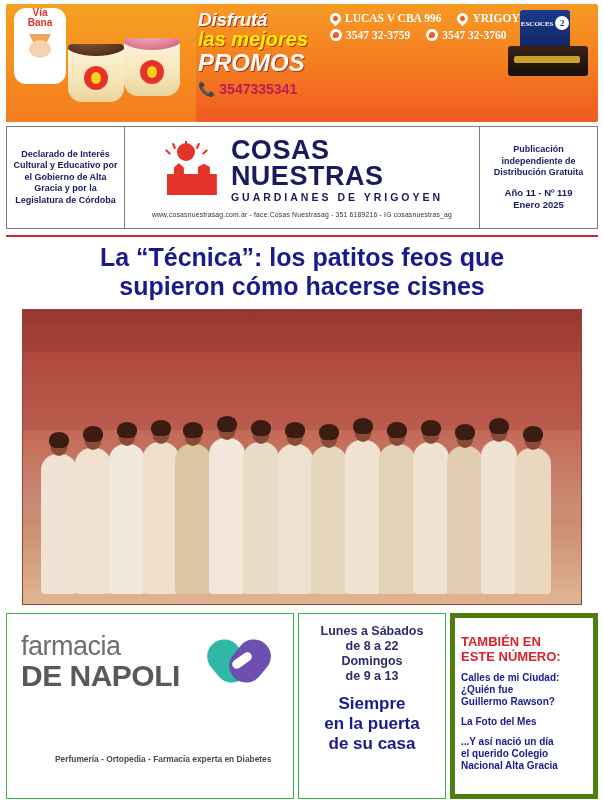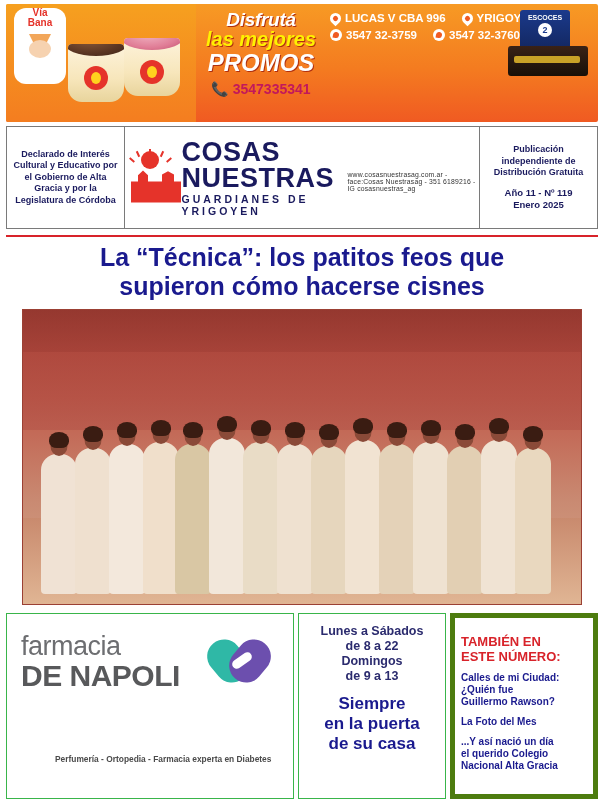--- a/index.html
+++ b/index.html
@@ -100,21 +100,20 @@
     content: "";
     position: absolute;
     left: 7px; top: 6px;
     width: 10px; height: 12px;
     border-radius: 50% 50% 50% 50%;
     background: #ffd21e;
   }
   .topad-mid {
     width: 130px;
     padding: 6px 2px 2px 2px;
-    text-align: center;
     color: #ffffff;
   }
   .topad-mid .l1 {
     font-size: 19px; font-weight: bold; font-style: italic;
     letter-spacing: -0.3px; line-height: 19px;
     text-shadow: 1px 1px 0 #b03010;
   }
   .topad-mid .l2 {
     font-size: 20px; font-weight: bold; font-style: italic;
     color: #fff200; line-height: 21px;
@@ -127,20 +126,21 @@
   }
   .topad-mid .phone-big {
     margin-top: 6px;
     font-size: 14px; font-weight: bold;
     color: #c2185b;
   }
   .topad-right {
     flex: 1;
     padding: 8px 6px 0 4px;
     position: relative;
+    font-family: Liberation Serif, serif;
   }
   .addr-row {
     display: flex;
     justify-content: flex-start;
     gap: 16px;
     color: #ffffff;
     font-weight: bold;
     font-size: 11.5px;
     align-items: center;
     margin-bottom: 5px;
@@ -231,20 +231,21 @@
     color: #1a1a5e;
     font-weight: bold;
     display: flex; align-items: center; justify-content: center;
   }
   .mh-left { border-right: 1px solid #7a7a7a; }
   .mh-right { border-left: 1px solid #7a7a7a; flex-direction: column; }
   .mh-right .issue { margin-top: 8px; font-size: 9.5px; }
   .mh-center {
     flex: 1;
     display: flex;
+    flex-direction: column;
     align-items: center;
     justify-content: center;
     position: relative;
   }
   .mh-logo-row { display: flex; align-items: center; gap: 8px; }
   .mh-icon {
     width: 62px; height: 58px;
     position: relative;
   }
   .mh-icon .sun {

